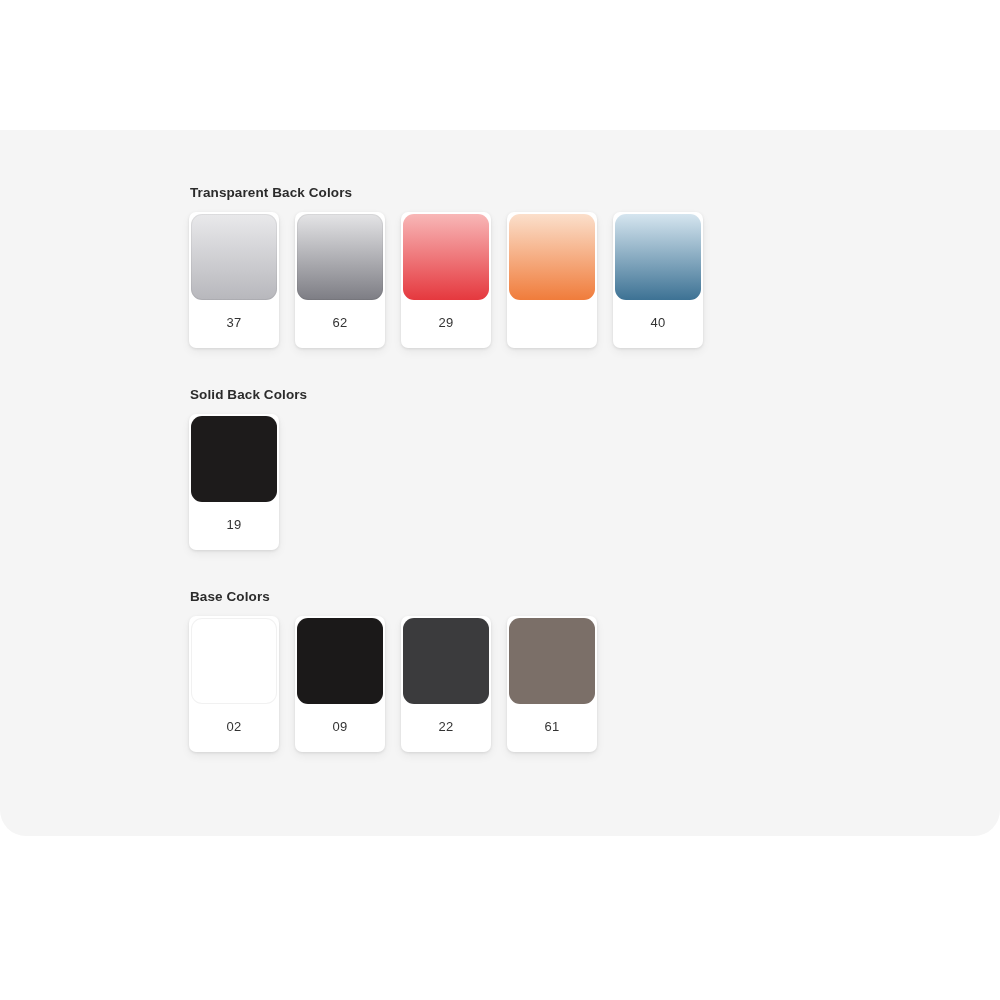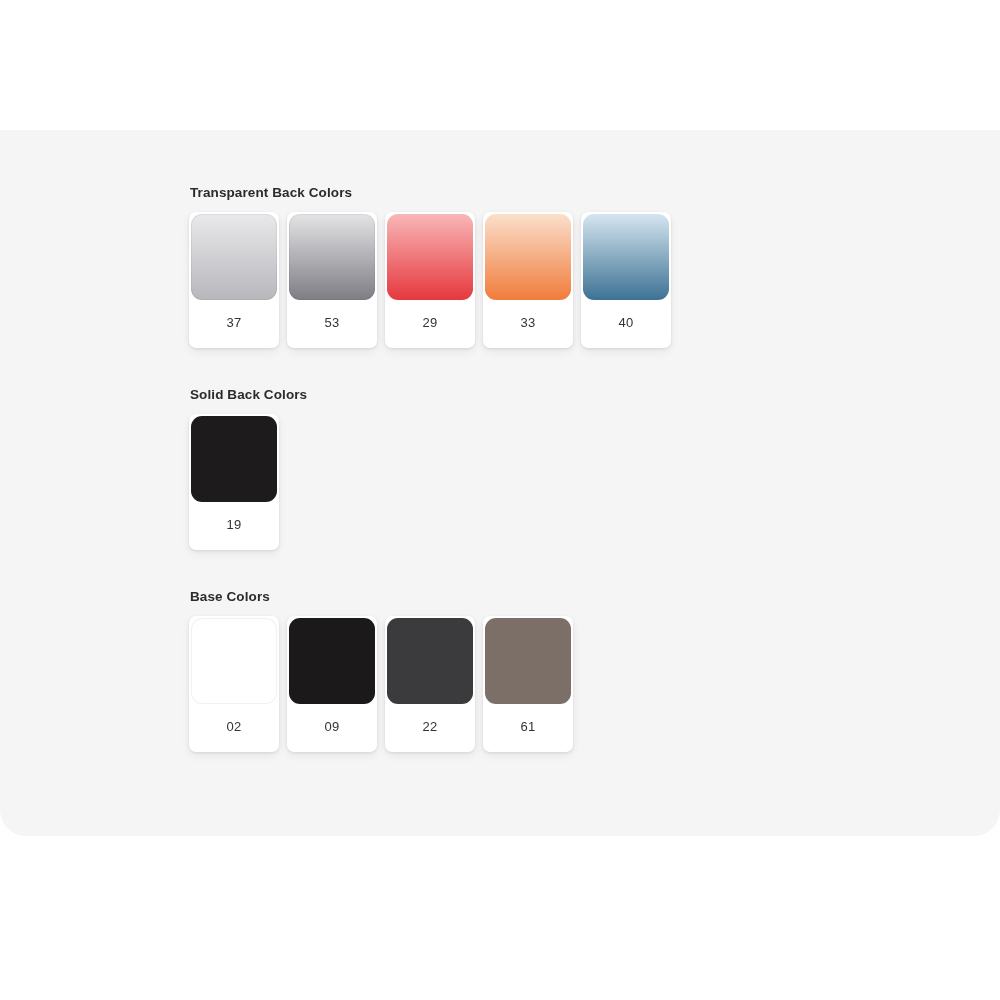--- a/index.html
+++ b/index.html
@@ -52,21 +52,21 @@
     letter-spacing: 0.1px;
     margin: 0 0 12px 1px;
     line-height: 15px;
     white-space: nowrap;
   }
 
   .swatch-row {
     display: flex;
     flex-direction: row;
     align-items: flex-start;
-    gap: 8px;
+    gap: 16px;
   }
 
   .swatch-card {
     position: relative;
     width: 90px;
     height: 136px;
     background: #ffffff;
     border-radius: 7px;
     box-shadow: 0 1px 3px rgba(0,0,0,0.10), 0 4px 10px rgba(0,0,0,0.055);
     display: flex;
@@ -107,29 +107,28 @@
     <div id="sections-wrap">
         <div class="palette-section">
           <div class="section-title">Transparent Back Colors</div>
           <div class="swatch-row">
             <div class="swatch-card">
               <div class="swatch-chip bordered" style="background: linear-gradient(rgb(233, 233, 235) 0%, rgb(183, 183, 188) 100%);"></div>
               <div class="swatch-label">37</div>
             </div>
             <div class="swatch-card">
               <div class="swatch-chip bordered" style="background: linear-gradient(rgb(228, 228, 230) 0%, rgb(125, 125, 132) 100%);"></div>
-              <div class="swatch-label">53</div>
+              <div class="swatch-label">62</div>
             </div>
             <div class="swatch-card">
               <div class="swatch-chip" style="background: linear-gradient(rgb(248, 183, 183) 0%, rgb(229, 56, 62) 100%);"></div>
               <div class="swatch-label">29</div>
             </div>
             <div class="swatch-card">
               <div class="swatch-chip" style="background: linear-gradient(rgb(251, 223, 203) 0%, rgb(240, 124, 59) 100%);"></div>
-              <div class="swatch-label">33</div>
             </div>
             <div class="swatch-card">
               <div class="swatch-chip" style="background: linear-gradient(rgb(213, 229, 239) 0%, rgb(61, 114, 148) 100%);"></div>
               <div class="swatch-label">40</div>
             </div>
           </div>
         </div>
         <div class="palette-section">
           <div class="section-title">Solid Back Colors</div>
           <div class="swatch-row">

